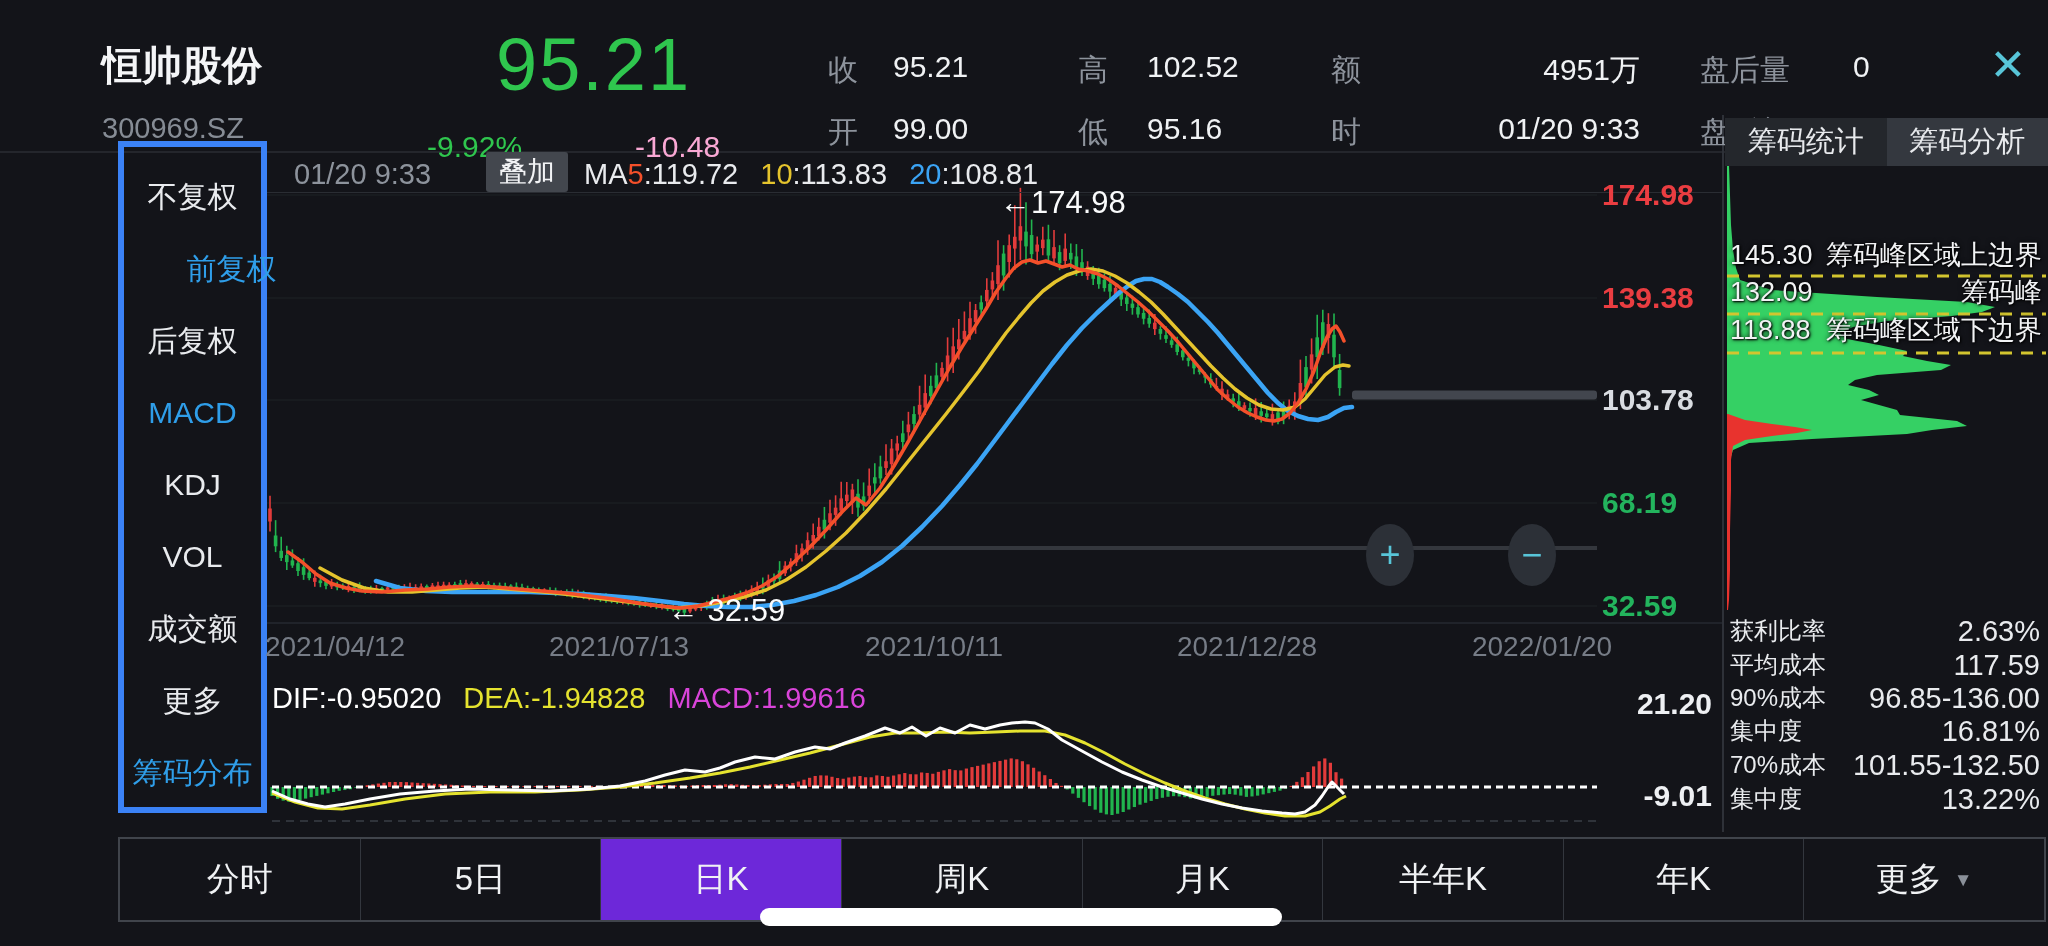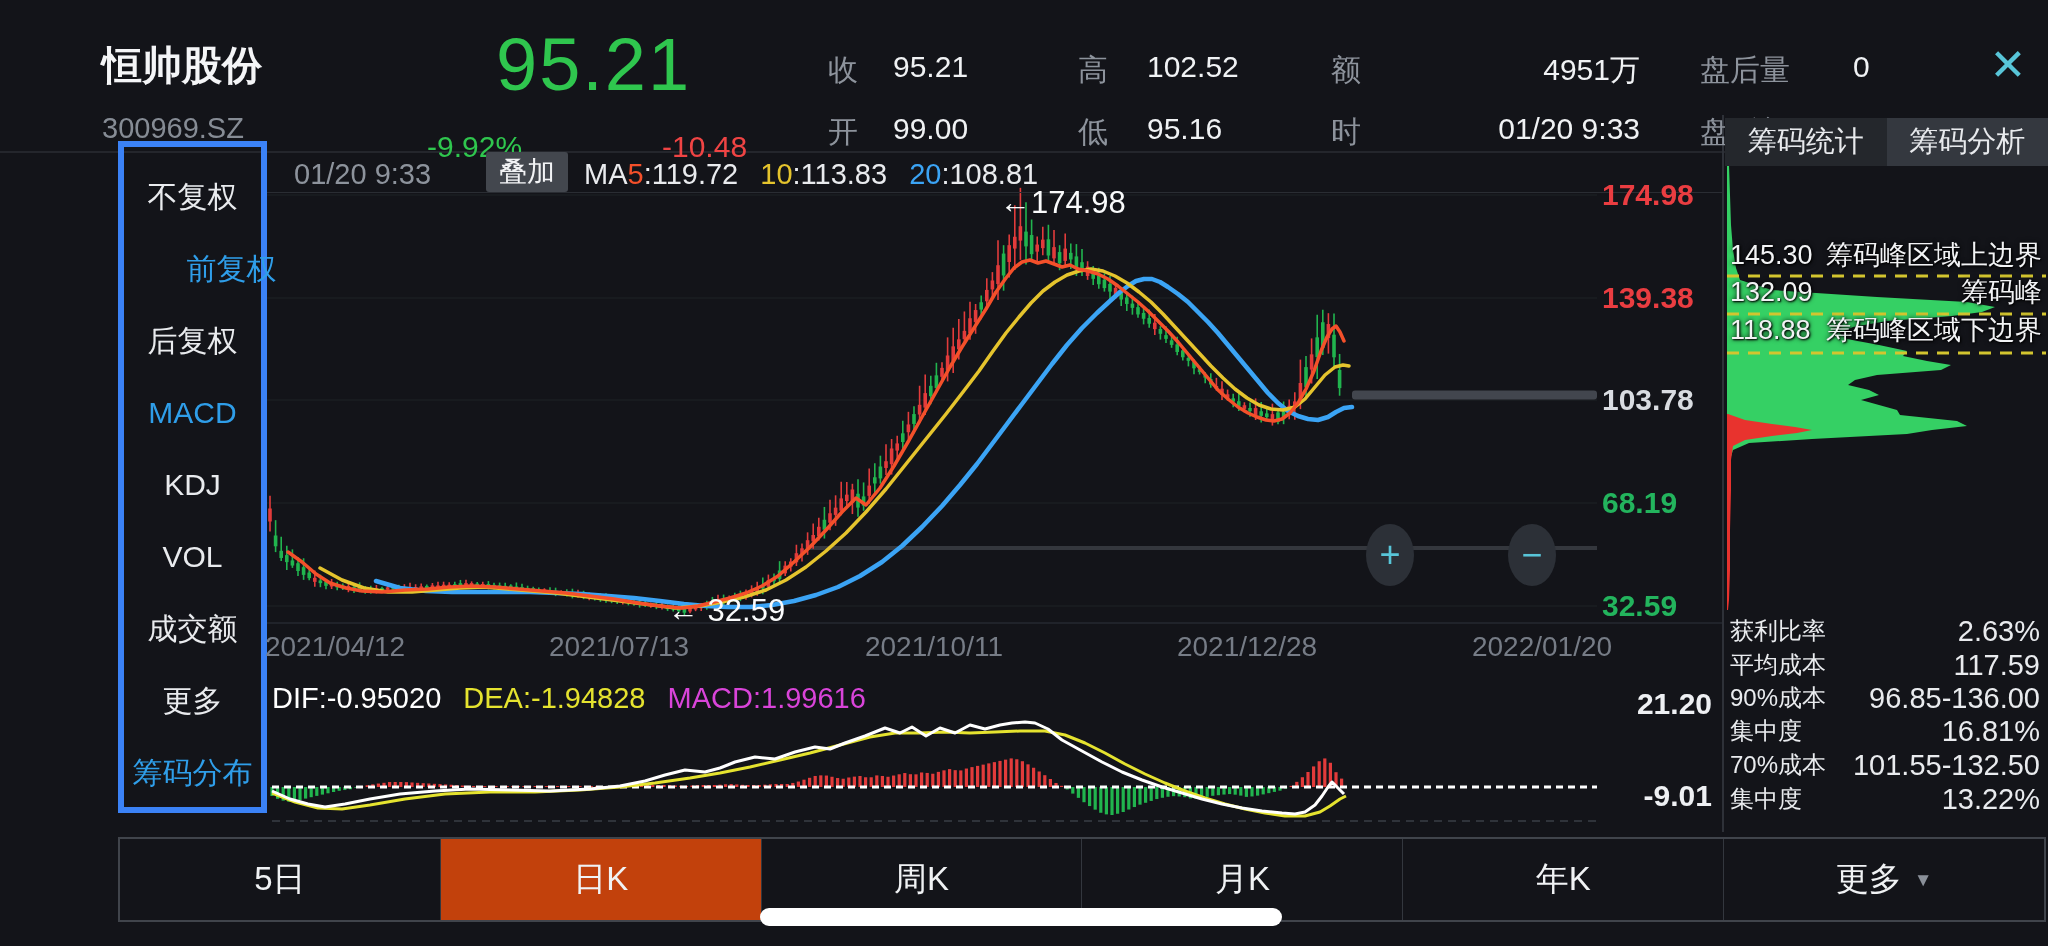--- a/index.html
+++ b/index.html
@@ -48,21 +48,21 @@
   .chip-val{font-size:27px;color:#f2f3f5;transform:translateY(-50%);text-shadow:0 0 5px #000,1px 1px 2px #000;}
   .chip-lab{font-size:27px;color:#f2f3f5;transform:translateY(-50%);text-shadow:0 0 5px #000,1px 1px 2px #000;
             right:6px;text-align:right;}
   .rp-stat-label{left:1730px;font-size:24px;color:#e9ebee;transform:translateY(-50%);}
   .rp-stat-value{right:8px;font-size:29px;color:#e9ebee;transform:translateY(-50%);text-align:right;}
   
   #bottom-tabs{left:118px;top:837px;width:1928px;height:85px;border:2px solid #40444b;display:flex;z-index:3;position:absolute;box-sizing:border-box;}
   .btab{flex:1;display:flex;align-items:center;justify-content:center;font-size:33px;color:#f0f2f4;
         border-right:1px solid #33373e;cursor:pointer;}
   .btab:last-child{border-right:none;}
-  .btab.on{background:#c2410c;}
+  .btab.on{background:#6d28d9;}
   .caret{font-size:19px;color:#8a9099;margin-left:12px;}
   #home-indicator{left:760px;top:908px;width:522px;height:18px;border-radius:9px;background:#ffffff;z-index:5;position:absolute;}
 </style>
 </head>
 <body>
 
 <svg id="chart-svg" width="2048" height="946" viewBox="0 0 2048 946">
     <line x1="262" y1="195" x2="1597" y2="195" stroke="#1f2227" stroke-width="1"></line>
     <line x1="262" y1="298" x2="1597" y2="298" stroke="#1f2227" stroke-width="1"></line>
     <line x1="262" y1="400" x2="1597" y2="400" stroke="#1f2227" stroke-width="1"></line>
@@ -658,21 +658,21 @@
     <path d="M1727,414 L1728,414 L1745,420 L1772,424 L1795,427 L1812,430 L1797,433 L1772,436 L1745,440 L1733,446 L1731,460 L1731,490 L1730,530 L1730,570 L1729,600 L1728,610 L1727,610 Z" fill="#e8332e"></path>
     <line x1="1727" y1="276" x2="2046" y2="276" stroke="#d3c52f" stroke-width="3" stroke-dasharray="12 9"></line>
     <line x1="1727" y1="314" x2="2046" y2="314" stroke="#d3c52f" stroke-width="3" stroke-dasharray="12 9"></line>
     <line x1="1727" y1="353" x2="2046" y2="353" stroke="#d3c52f" stroke-width="3" stroke-dasharray="12 9"></line>
   </svg>
 
 <div class="txt stock-name">恒帅股份</div>
 <div class="txt stock-code">300969.SZ</div>
 <div class="txt big-price" id="big-price" style="color: rgb(47, 198, 78);">95.21</div>
 <div class="txt chg" id="chg-pct" style="left: 427px; color: rgb(47, 198, 78);">-9.92%</div>
-<div class="txt chg" id="chg-abs" style="left: 662px; color: #ef4444; text-align: center;">-10.48</div>
+<div class="txt chg" id="chg-abs" style="left: 635px; color: #f9a8d4; text-align: center;">-10.48</div>
 
 <div class="txt stat-label r1" style="left:828px">收</div>
 <div class="txt stat-value r1" style="left:893px">95.21</div>
 <div class="txt stat-label r2" style="left:828px">开</div>
 <div class="txt stat-value r2" style="left:893px">99.00</div>
 <div class="txt stat-label r1" style="left:1078px">高</div>
 <div class="txt stat-value r1" style="left:1147px">102.52</div>
 <div class="txt stat-label r2" style="left:1078px">低</div>
 <div class="txt stat-value r2" style="left:1147px">95.16</div>
 <div class="txt stat-label r1" style="left:1331px">额</div>
@@ -758,20 +758,22 @@
     <div class="txt rp-stat-value" style="top: 698px;">96.85-136.00</div>
     <div class="txt rp-stat-label" style="top: 731px;">集中度</div>
     <div class="txt rp-stat-value" style="top: 731px;">16.81%</div>
     <div class="txt rp-stat-label" style="top: 765px;">70%成本</div>
     <div class="txt rp-stat-value" style="top: 765px;">101.55-132.50</div>
     <div class="txt rp-stat-label" style="top: 799px;">集中度</div>
     <div class="txt rp-stat-value" style="top: 799px;">13.22%</div>
   </div>
 
 <div id="bottom-tabs">
+    <div class="btab">分时</div>
     <div class="btab">5日</div>
     <div class="btab on">日K</div>
     <div class="btab">周K</div>
     <div class="btab">月K</div>
+    <div class="btab">半年K</div>
     <div class="btab">年K</div>
     <div class="btab">更多<span class="caret">▼</span></div>
   </div>
 <div id="home-indicator"></div>
 
 </body></html>

